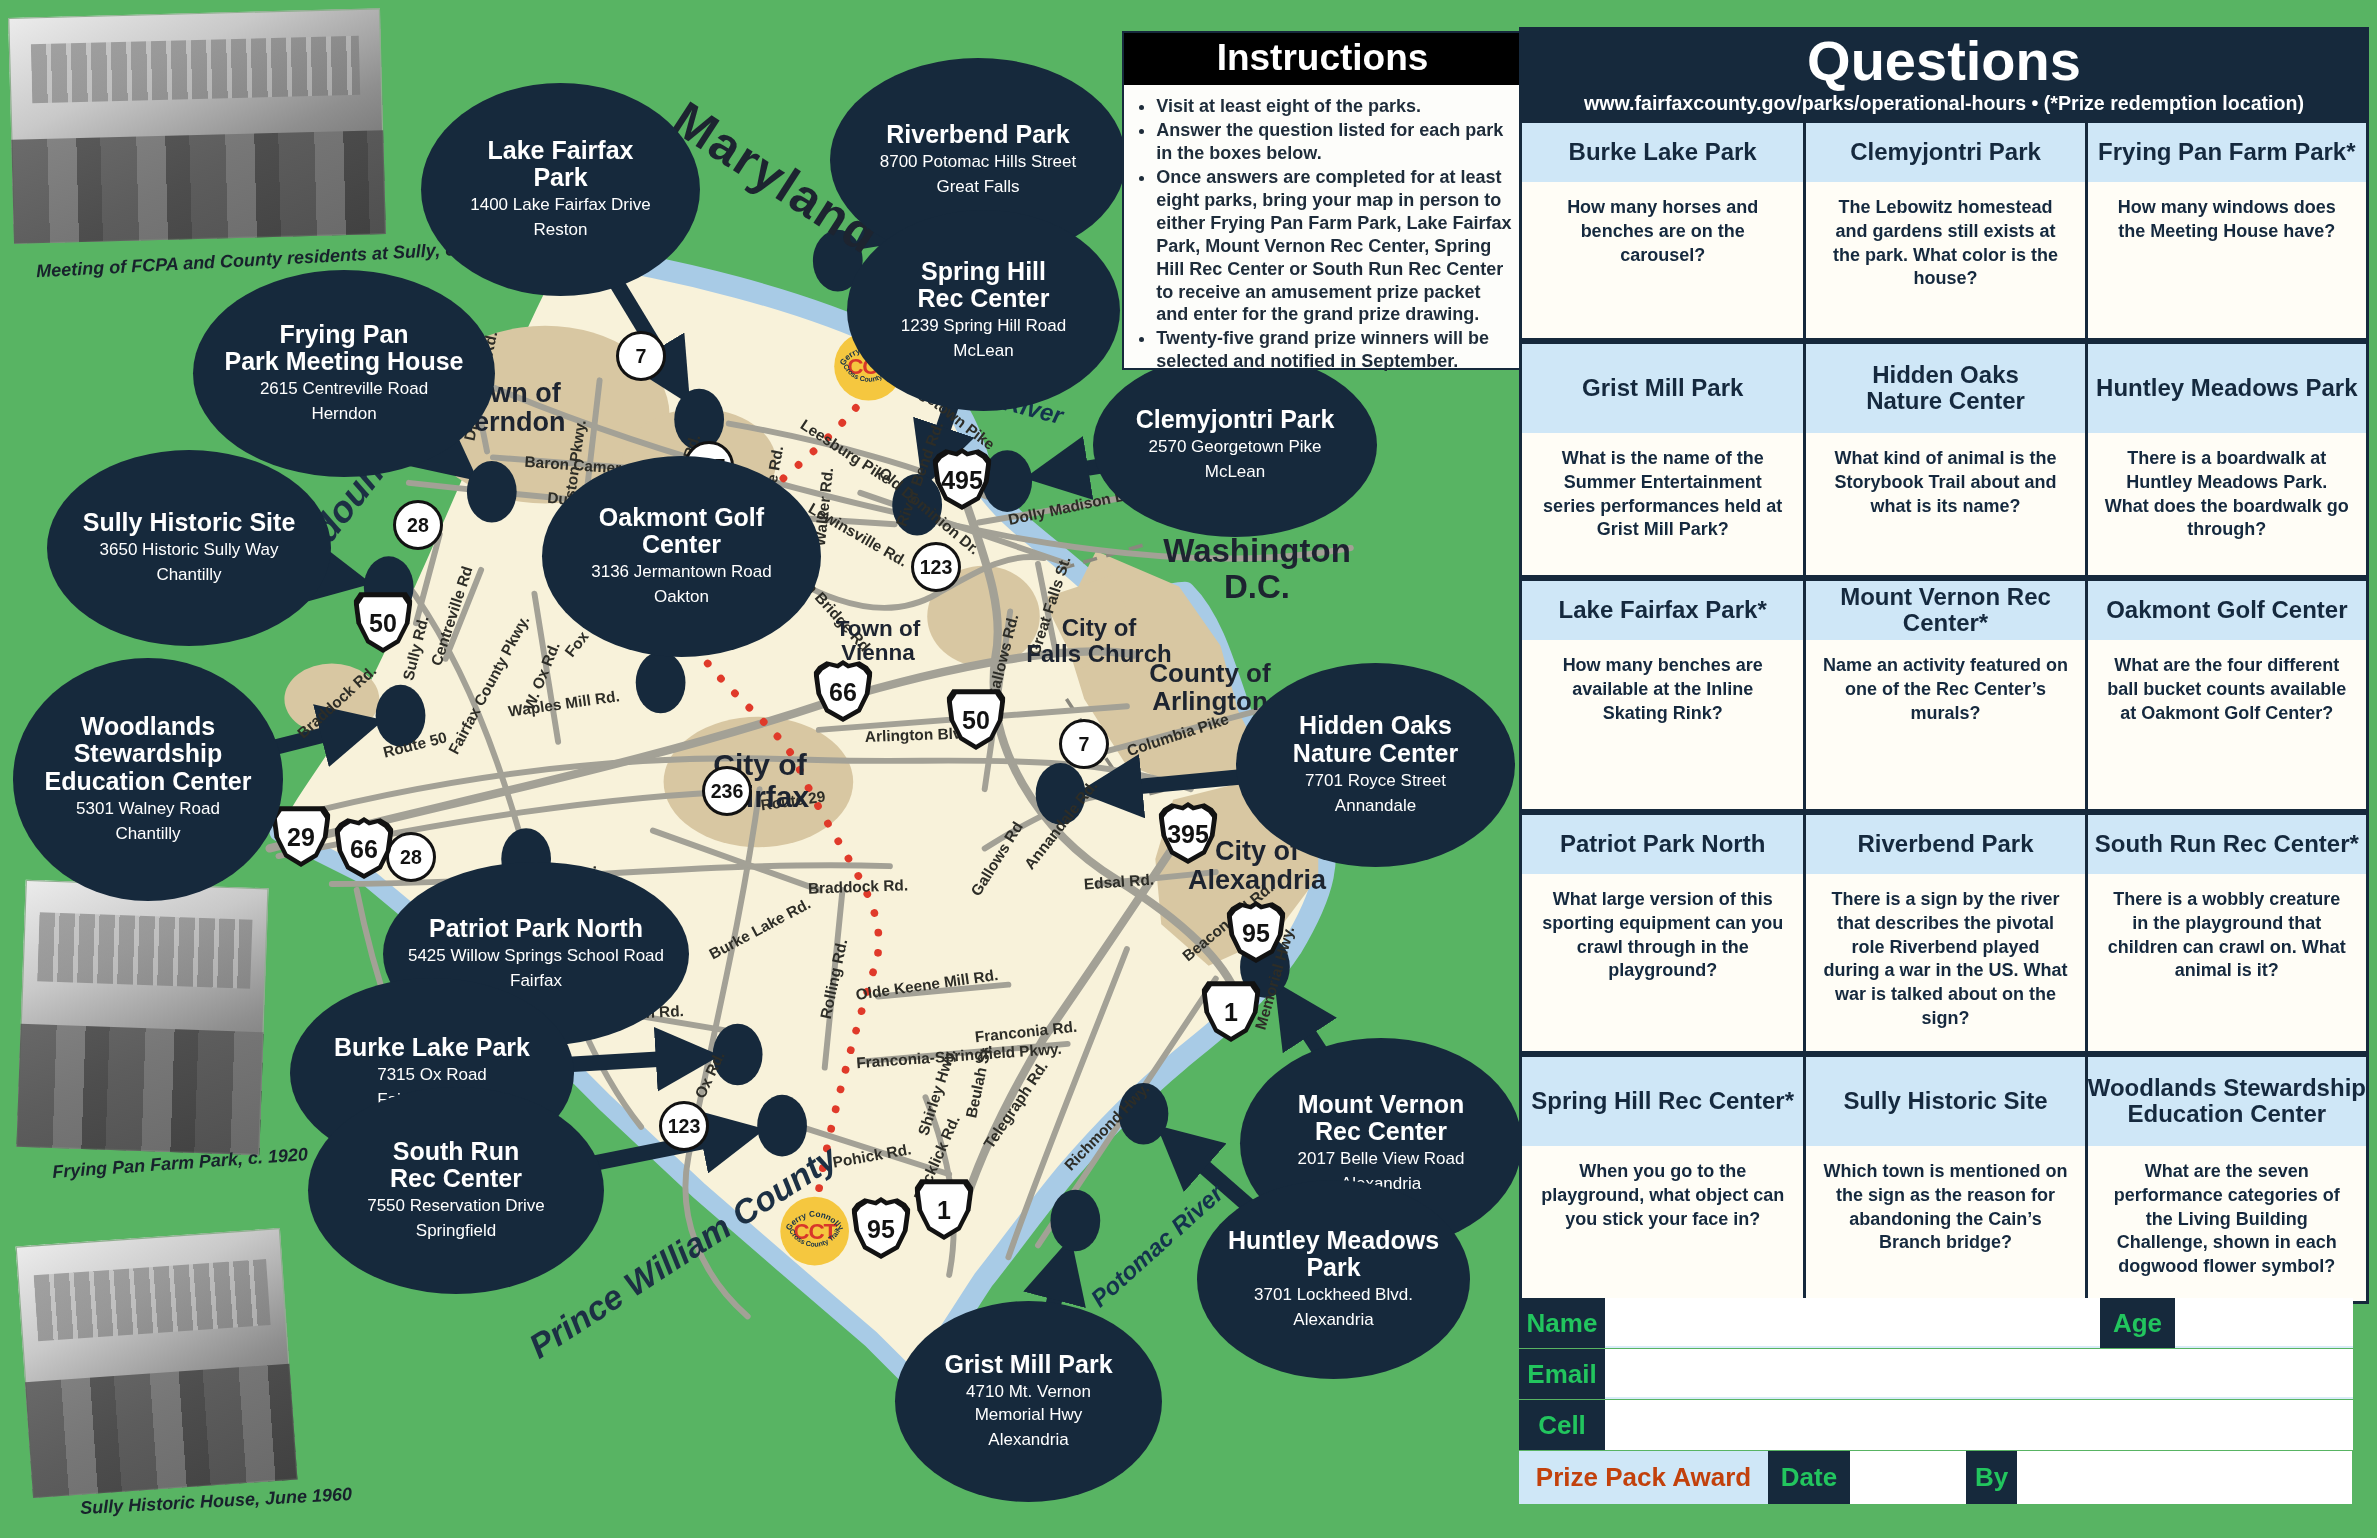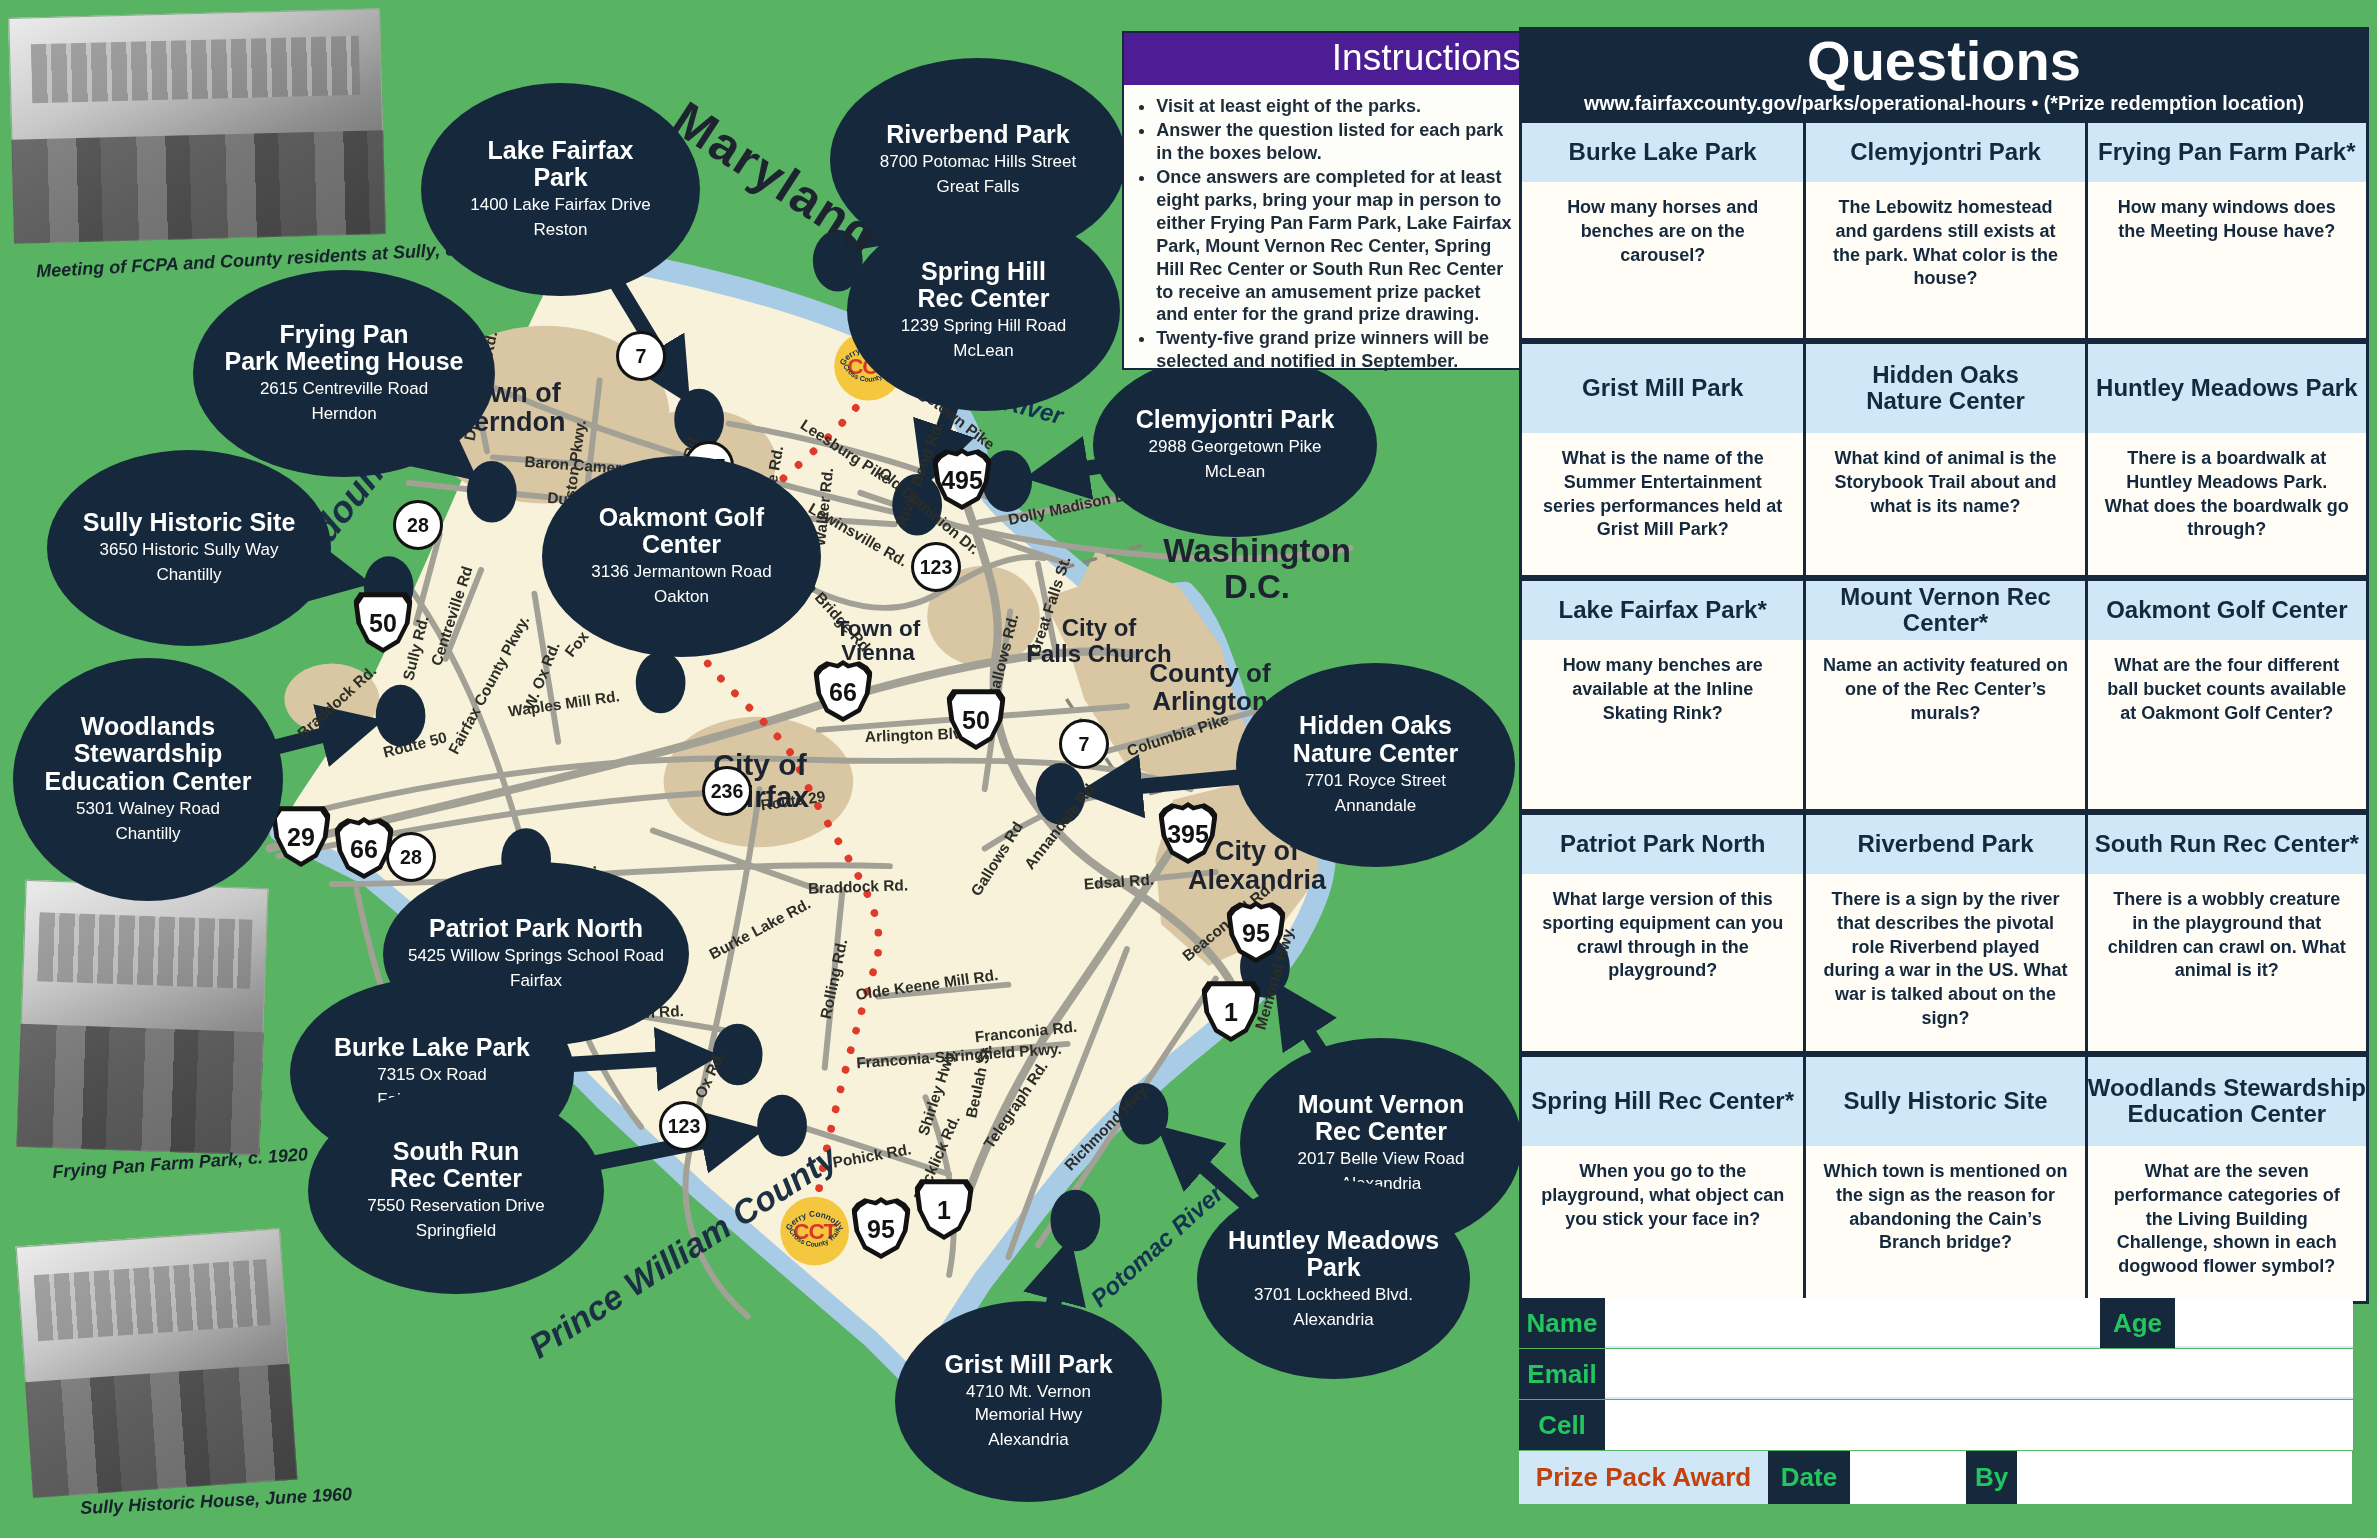--- a/index.html
+++ b/index.html
@@ -41,21 +41,21 @@
   .photo .ph-band{position:absolute;left:6%;right:6%;top:12%;height:26%;
          background:repeating-linear-gradient(90deg,#777 0 15.4px,#b9b9b9 15.4px 20px);opacity:.6;}
   .photo .ph-crowd{position:absolute;left:0;right:0;bottom:0;height:46%;
          background:repeating-linear-gradient(90deg,#4c4c4c 0 36px,#6e6e6e 36px 65px,#383838 65px 89px);opacity:.75;}
   .photo-caption{position:absolute;z-index:4;font-size:18px;font-weight:bold;font-style:italic;
          color:#18222c;white-space:nowrap;transform:rotate(var(--r,0deg));}
 
   
   .instructions{position:absolute;left:1122px;top:31px;width:401px;height:339px;z-index:7;
          background:#fdfdfa;border:2.4px solid #16293c;box-sizing:border-box;}
-  .instructions .i-head{background:#4c1d95;color:#fff;text-align:right;font-weight:normal;
+  .instructions .i-head{background:#000000;color:#fff;text-align:center;font-weight:bold;
          font-size:37px;padding:3.6px 0 6px;}
   .instructions ul{margin:10.7px 6px 0 8.3px;padding-left:24px;}
   .instructions li{font-size:18px;font-weight:bold;color:#1e2c3a;line-height:1.27;
          color:#1e2c3a;margin-bottom:1.2px;}
 
   
   .q-panel{position:absolute;left:1519px;top:27px;width:850px;z-index:7;}
   .q-header{background:#16293c;color:#fff;text-align:center;padding:4.7px 0 8.3px;}
   .q-title{font-size:56px;font-weight:bold;line-height:1.05;}
   .q-sub{font-size:19.6px;font-weight:bold;margin-top:1.2px;}
@@ -395,21 +395,21 @@
         <div class="b-city">McLean</div>
       </div>
       <div class="bubble" style="left: 193px; top: 270px; width: 302px; height: 207px;">
         <div class="b-name">Frying Pan
 Park Meeting House</div>
         <div class="b-addr">2615 Centreville Road</div>
         <div class="b-city">Herndon</div>
       </div>
       <div class="bubble" style="left: 1093px; top: 353px; width: 284px; height: 184px;">
         <div class="b-name">Clemyjontri Park</div>
-        <div class="b-addr">2988 Georgetown Pike</div>
+        <div class="b-addr">2570 Georgetown Pike</div>
         <div class="b-city">McLean</div>
       </div>
       <div class="bubble" style="left: 47px; top: 450px; width: 284px; height: 196px;">
         <div class="b-name">Sully Historic Site</div>
         <div class="b-addr">3650 Historic Sully Way</div>
         <div class="b-city">Chantilly</div>
       </div>
       <div class="bubble" style="left: 542px; top: 456px; width: 279px; height: 201px;">
         <div class="b-name">Oakmont Golf
 Center</div>

